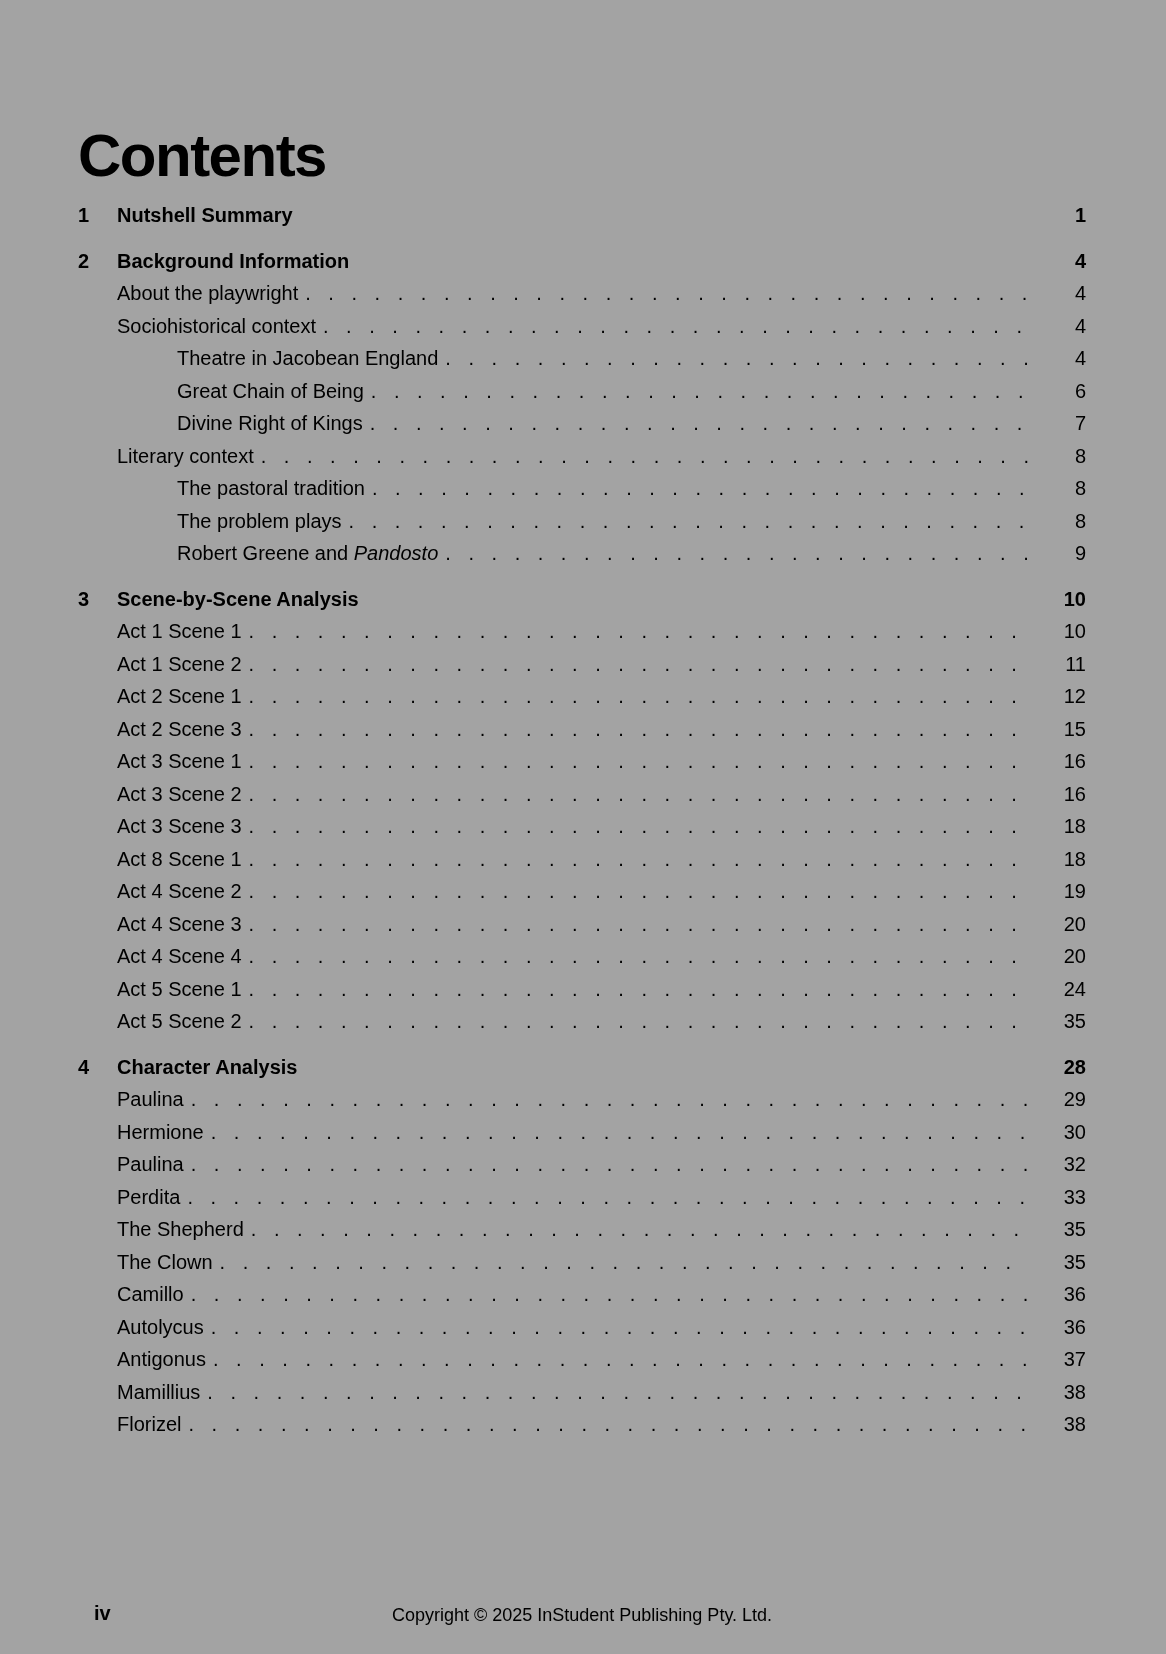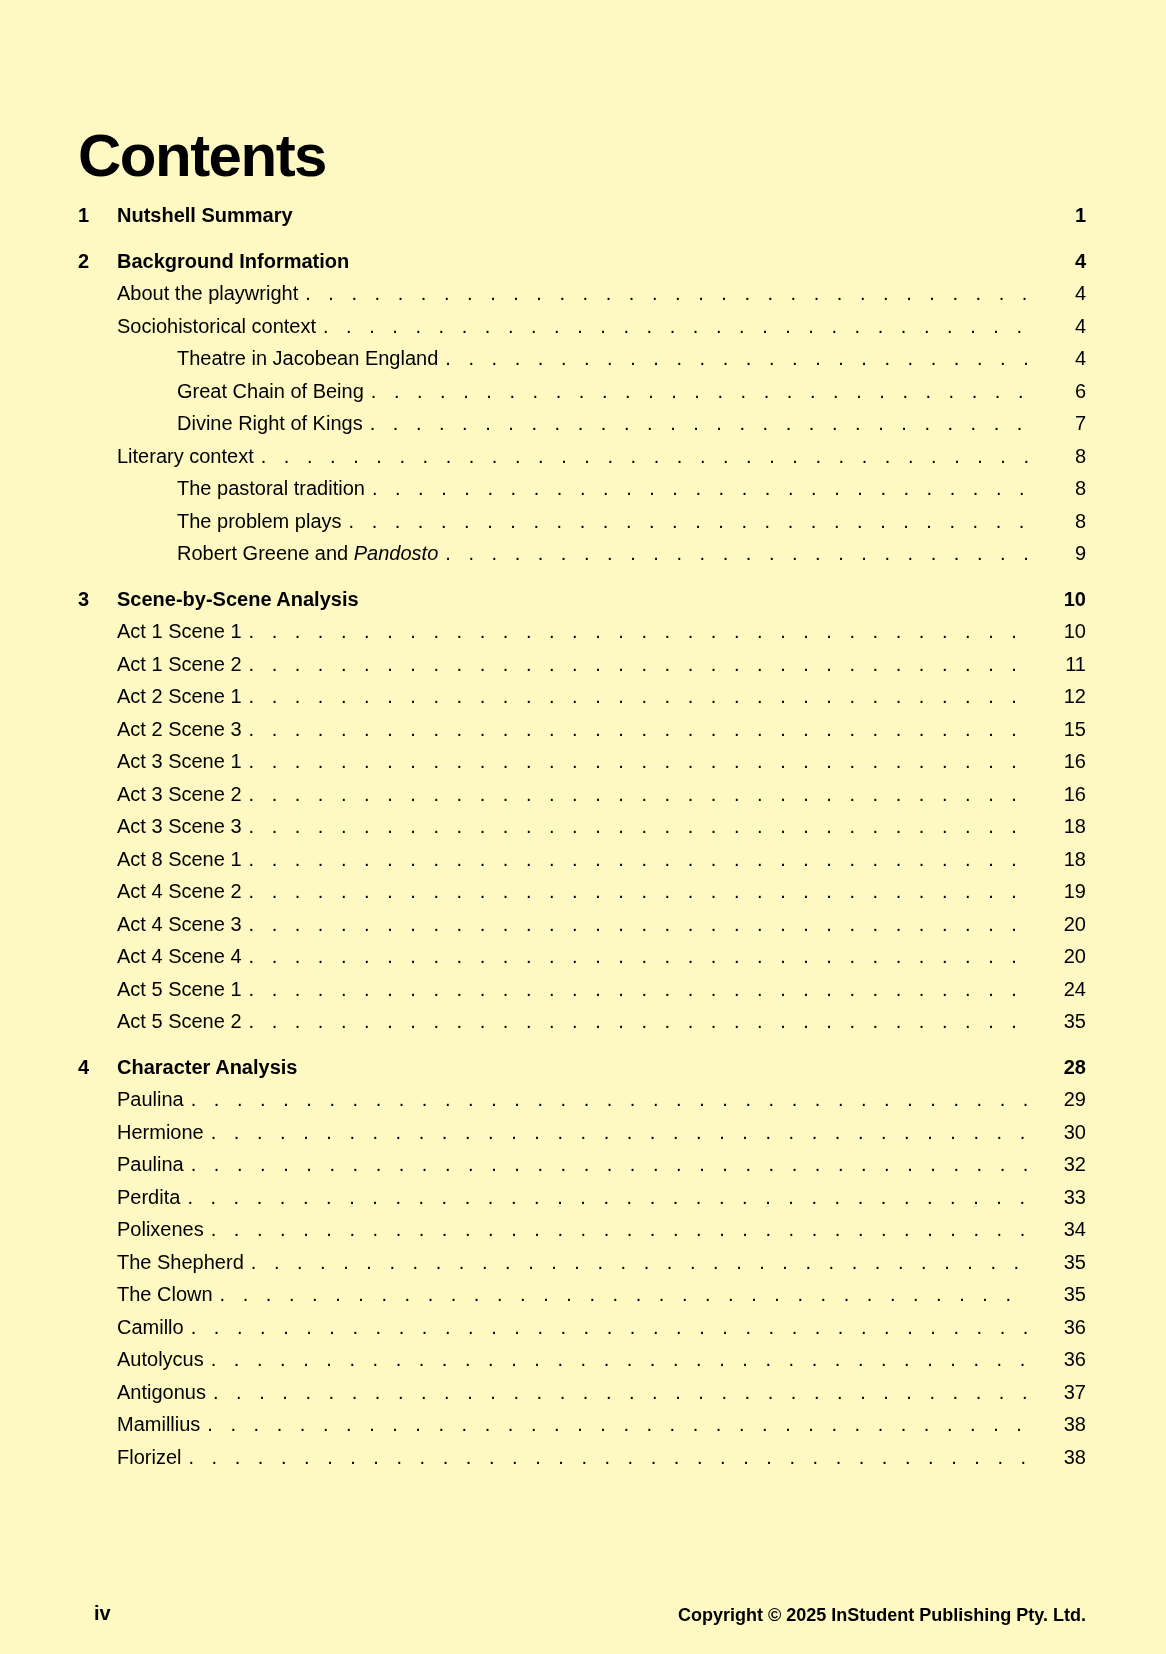--- a/index.html
+++ b/index.html
@@ -1,20 +1,20 @@
 <!DOCTYPE html>
 <html><head>
 <meta charset="utf-8">
 <style>
   html, body { margin: 0; padding: 0; background: #e8e8e8; }
   .page {
     position: relative;
     width: 1166px;
     height: 1654px;
-    background: #fef9c3;
+    background: #a3a3a3;
     color: #000000;
     font-family: "Liberation Sans", sans-serif;
     margin: 0 auto;
     overflow: hidden;
   }
   .content {
     position: absolute;
     left: 78px;
     top: 120px;
     width: 1008px; 
@@ -64,23 +64,23 @@
     position: absolute;
     left: 78px;
     top: 1602px;
     width: 1008px;
     font-size: 20px;
     line-height: 23px;
   }
   .footer .pageno { font-weight: 700; position: absolute; left: 0; top: 0; margin-left: 16px; }
   .footer .copyright {
     position: absolute; left: 0; right: 0; top: 2px;
-    text-align: right;
+    text-align: center;
     font-size: 18px;
-    font-weight: 700;
+    font-weight: 400;
   }
 </style>
 </head>
 <body>
 
 <div class="page">
   <div class="content">
     <h1 class="doc-title">Contents</h1>
     <nav class="toc" id="toc-list">
         <div class="row chapter">
@@ -229,25 +229,20 @@
         </div>
         <div class="row indent1">
           <span class="label">Paulina</span>
           <span class="dots"></span>
           <span class="pnum">32</span>
         </div>
         <div class="row indent1">
           <span class="label">Perdita</span>
           <span class="dots"></span>
           <span class="pnum">33</span>
-        </div>
-        <div class="row indent1">
-          <span class="label">Polixenes</span>
-          <span class="dots"></span>
-          <span class="pnum">34</span>
         </div>
         <div class="row indent1">
           <span class="label">The Shepherd</span>
           <span class="dots"></span>
           <span class="pnum">35</span>
         </div>
         <div class="row indent1">
           <span class="label">The Clown</span>
           <span class="dots"></span>
           <span class="pnum">35</span>

